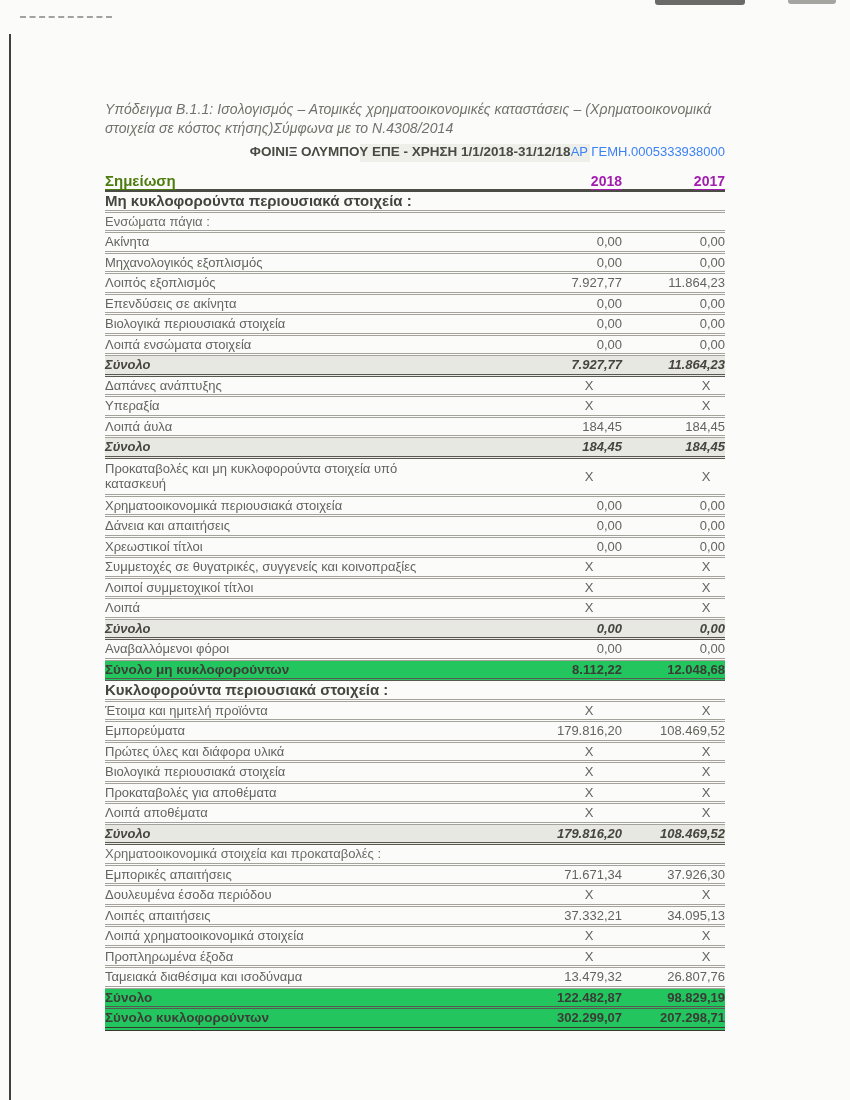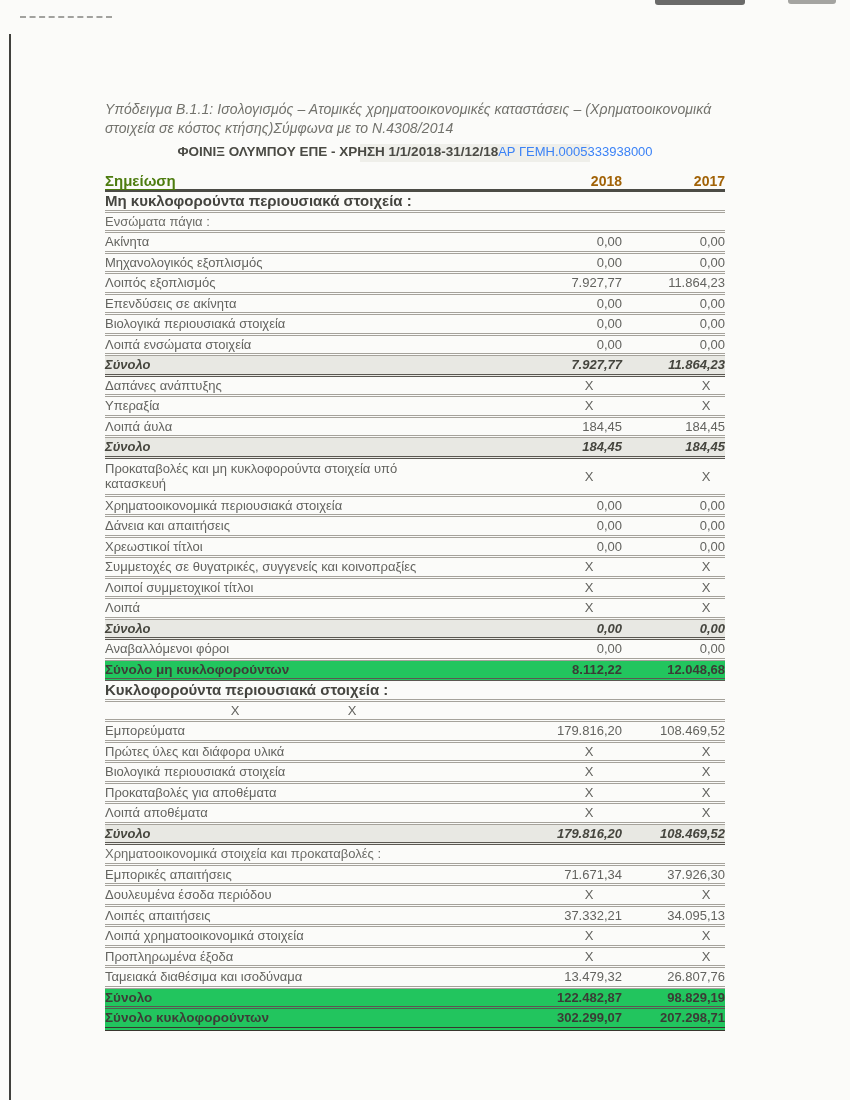--- a/index.html
+++ b/index.html
@@ -10,28 +10,28 @@
     color:#5f5f5a;
   }
   
   .edge-line{position:absolute;left:9px;top:34px;width:2px;height:1066px;background:#1e1e1c;opacity:.85;}
   .fold-dash{position:absolute;left:20px;top:16px;width:92px;border-top:2px dashed #8d8d88;opacity:.8;}
   .smudge-1{position:absolute;left:655px;top:0;width:90px;height:5px;background:#3a3a38;opacity:.75;border-radius:0 0 3px 3px;}
   .smudge-2{position:absolute;left:788px;top:0;width:48px;height:4px;background:#6a6a66;opacity:.6;border-radius:0 0 3px 3px;}
   
   .doc{position:absolute;left:105px;top:100px;width:620px;}
   .title-line{font-style:italic;font-size:14px;line-height:19px;color:#72726c;letter-spacing:.1px;}
-  .company-row{position:relative;display:flex;justify-content:center;align-items:baseline;margin-top:6px;height:21px;}
+  .company-row{position:relative;display:flex;justify-content:flex-end;align-items:baseline;margin-top:6px;height:21px;}
   .company{font-weight:bold;font-size:13.5px;color:#4a4a44;position:relative;z-index:1;}
   .registry{font-size:13px;color:#3b82f6;position:relative;z-index:1;}
   .company-shade{position:absolute;left:255px;top:0;width:230px;height:18px;background:#e9e9e4;opacity:.7;z-index:0;}
   
   .thead{display:flex;align-items:flex-end;height:24px;border-bottom:3px solid #4c4c46;}
   .thead .note{flex:1;font-weight:bold;font-size:15px;color:#4d7c0f;text-decoration:underline;text-underline-offset:3px;}
-  .thead .yr{font-weight:bold;font-size:14px;color:#a16207;text-underline-offset:3px;text-align:right;}
+  .thead .yr{font-weight:bold;font-size:14px;color:#a21caf;text-decoration:underline;text-underline-offset:3px;text-align:right;}
   .c1{width:135px;}
   .c2{width:103px;}
   .row{display:flex;align-items:center;height:17.5px;border-bottom:3px double #a5a29b;font-size:13px;}
   .row .lbl{flex:1;line-height:15px;white-space:nowrap;overflow:visible;}
   .row .v{text-align:right;line-height:15px;}
   .row-tall{height:35px;}
   .row-tall .lbl{white-space:normal;}
   .t-section .lbl{font-weight:bold;color:#454540;font-size:15px;}
   .t-sub .lbl{color:#6b6b66;}
   .t-item .lbl,.t-item .v{color:#63635f;}
@@ -183,20 +183,21 @@
     <span class="lbl">Σύνολο μη κυκλοφορούντων</span>
     <span class="v c1">8.112,22</span>
     <span class="v c2">12.048,68</span>
   </div>
       <div class="row t-section">
     <span class="lbl">Κυκλοφορούντα περιουσιακά στοιχεία :</span>
     <span class="v c1"></span>
     <span class="v c2"></span>
   </div>
       <div class="row t-item">
+    <span class="lbl">Έτοιμα και ημιτελή προϊόντα</span>
     <span class="v c1 vx">X</span>
     <span class="v c2 vx">X</span>
   </div>
       <div class="row t-item">
     <span class="lbl">Εμπορεύματα</span>
     <span class="v c1">179.816,20</span>
     <span class="v c2">108.469,52</span>
   </div>
       <div class="row t-item">
     <span class="lbl">Πρώτες ύλες και διάφορα υλικά</span>

